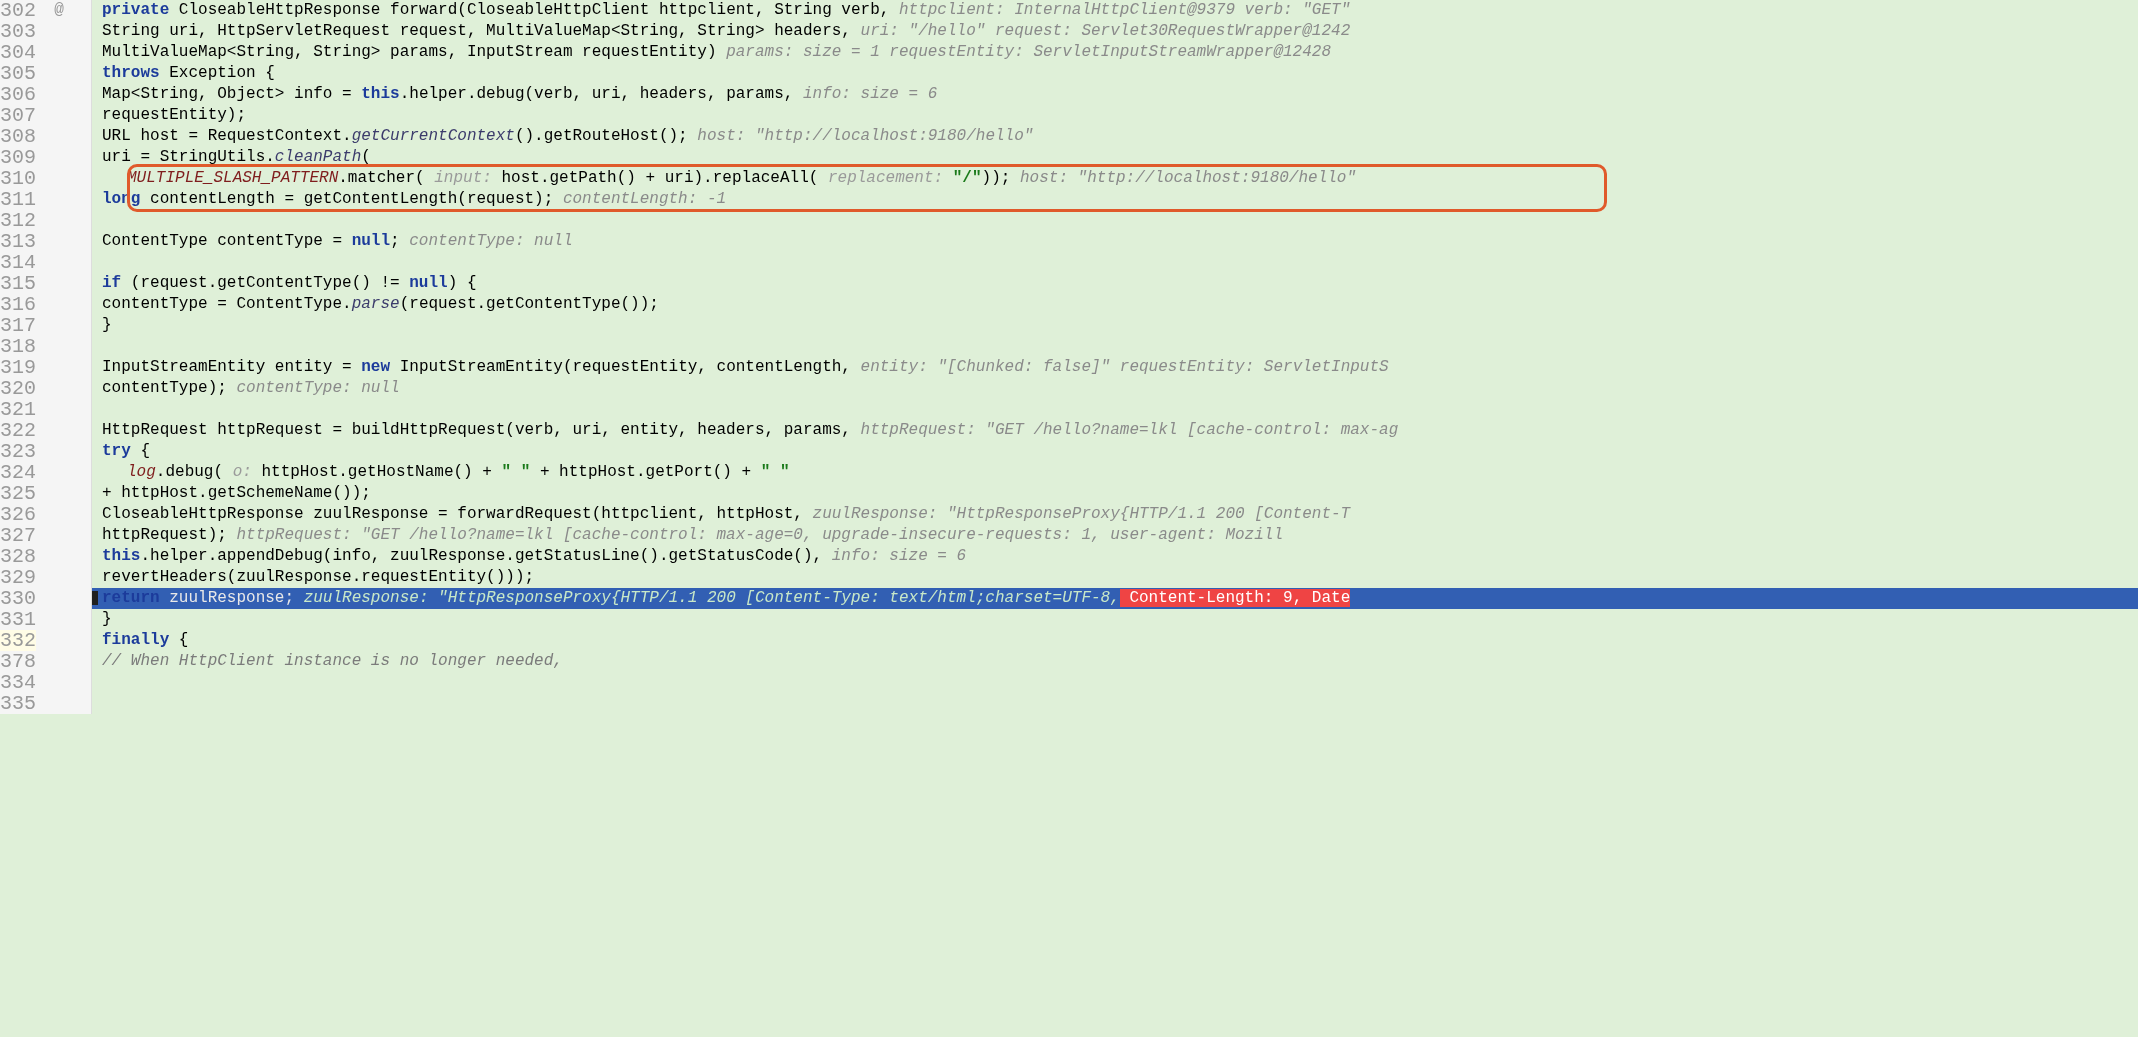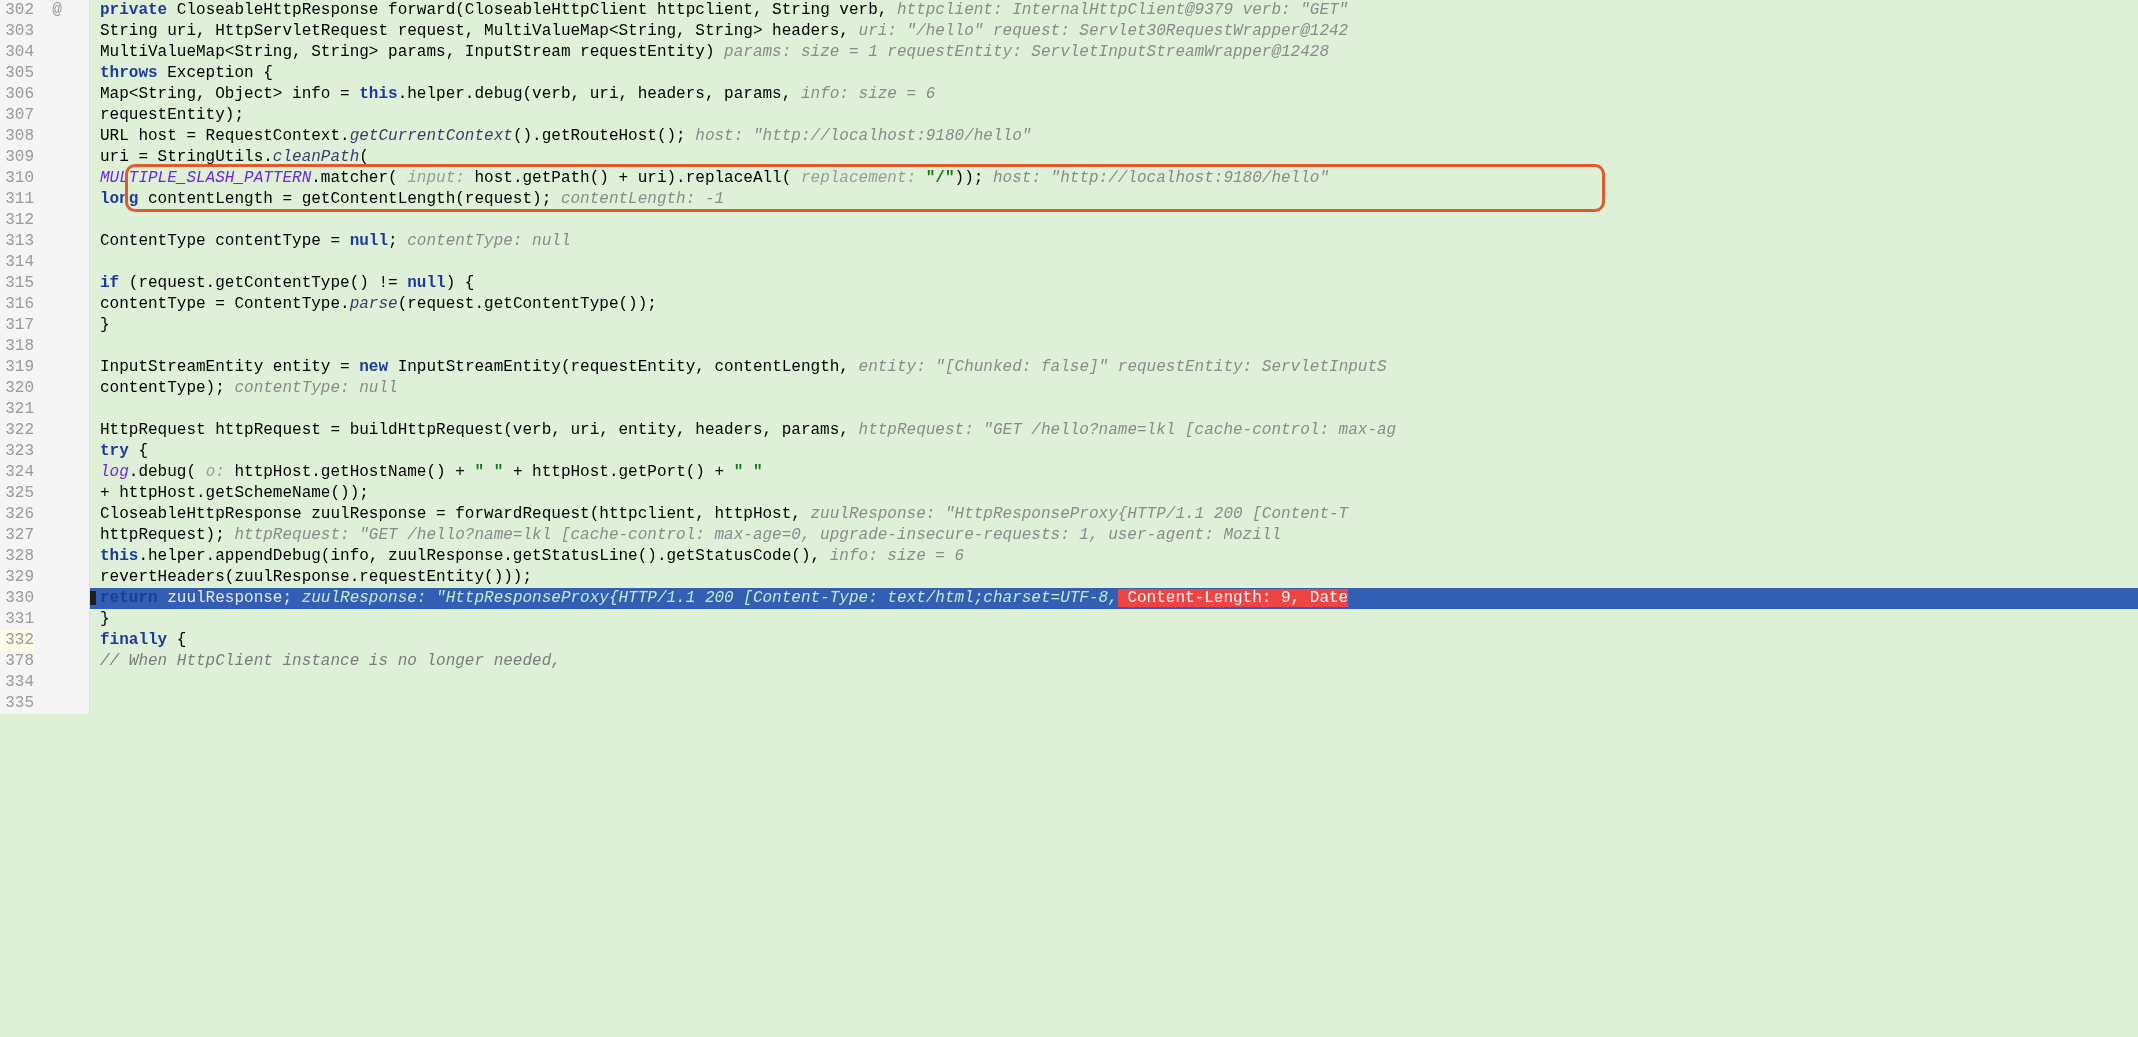--- a/index.html
+++ b/index.html
@@ -18,21 +18,21 @@
       background: #f5f5f5;
       color: #999;
       text-align: right;
       padding-right: 8px;
       user-select: none;
       min-width: 42px;
     }
     .gutter-line {
       height: 21px;
       line-height: 21px;
-      font-size: 16px;
+      font-size: 20px;
     }
     .anno-col {
       background: #f5f5f5;
       width: 30px;
       color: #999;
     }
     .anno-cell {
       height: 21px;
       line-height: 21px;
       text-align: center;
@@ -58,21 +58,21 @@
     }
     .line.current {
       background: #325fb3;
       color: #e8e8e8;
     }
     .kw { color: #1c3b9b; font-weight: bold; }
     .str { color: #1a7a1a; font-weight: bold; }
     .method-call { font-style: italic; color: #3b3b6b; }
     .hint { color: #8a8a8a; font-style: italic; }
     .hint-label { color: #9a9a9a; font-style: italic; }
-    .const-ref { color: #6d28d9; font-style: italic; }
+    .const-ref { color: #7f1d1d; font-style: italic; margin-left: 25px; }
     .comment { color: #7b7b7b; font-style: italic; }
     .highlight-box {
       position: absolute;
       border: 3px solid #e05a2b;
       border-radius: 10px;
       pointer-events: none;
       z-index: 5;
     }
     .exec-point {
       display: inline-block;

